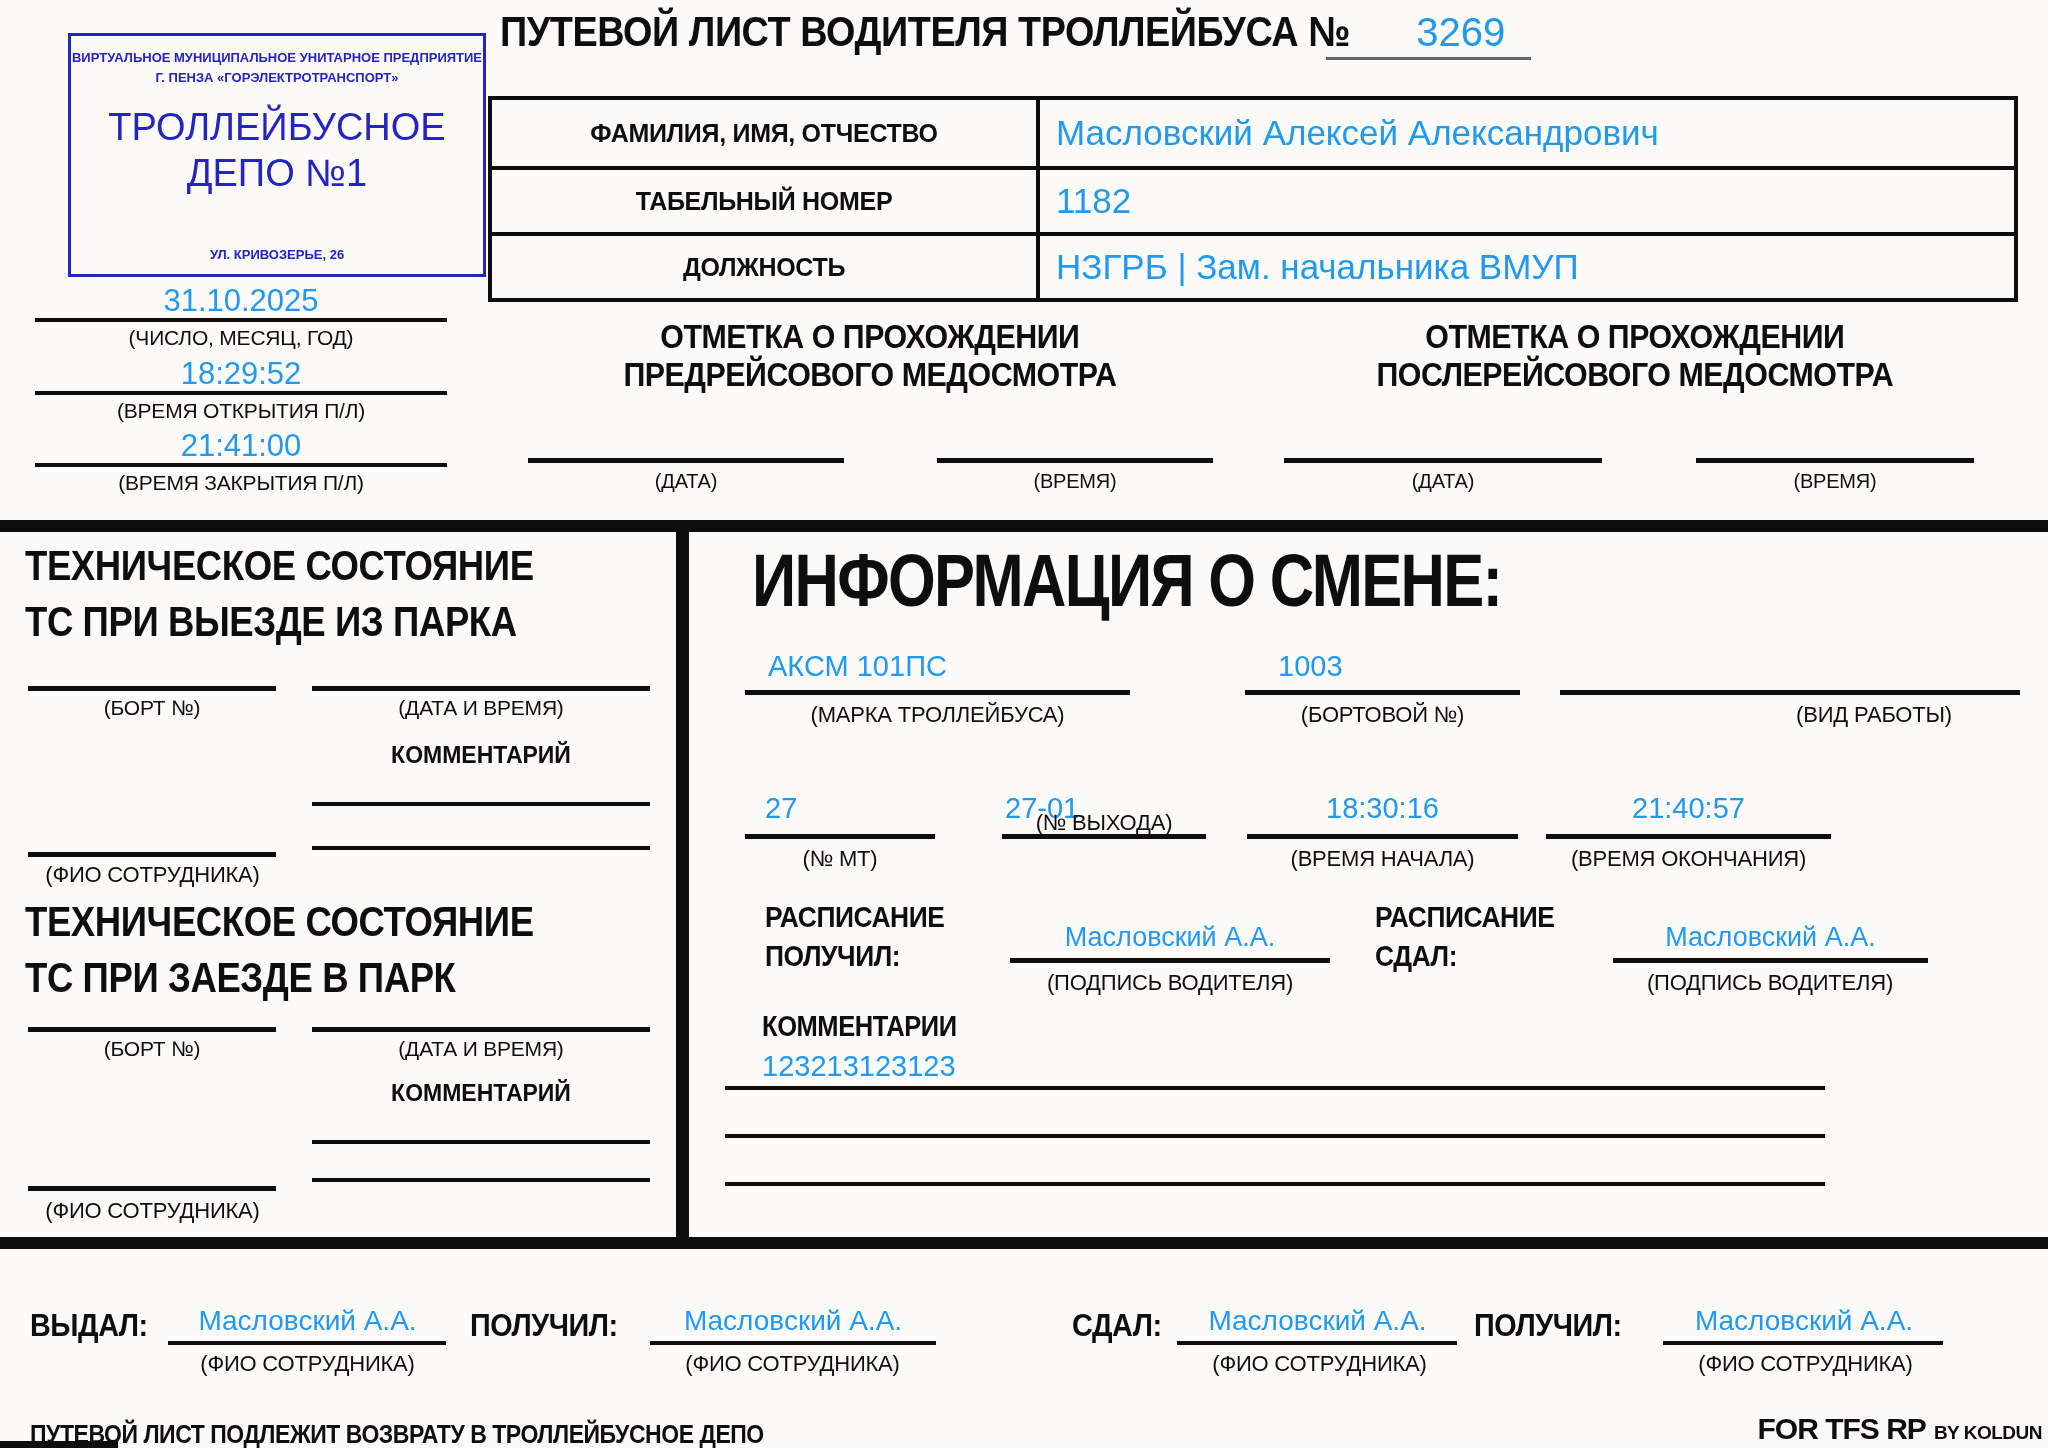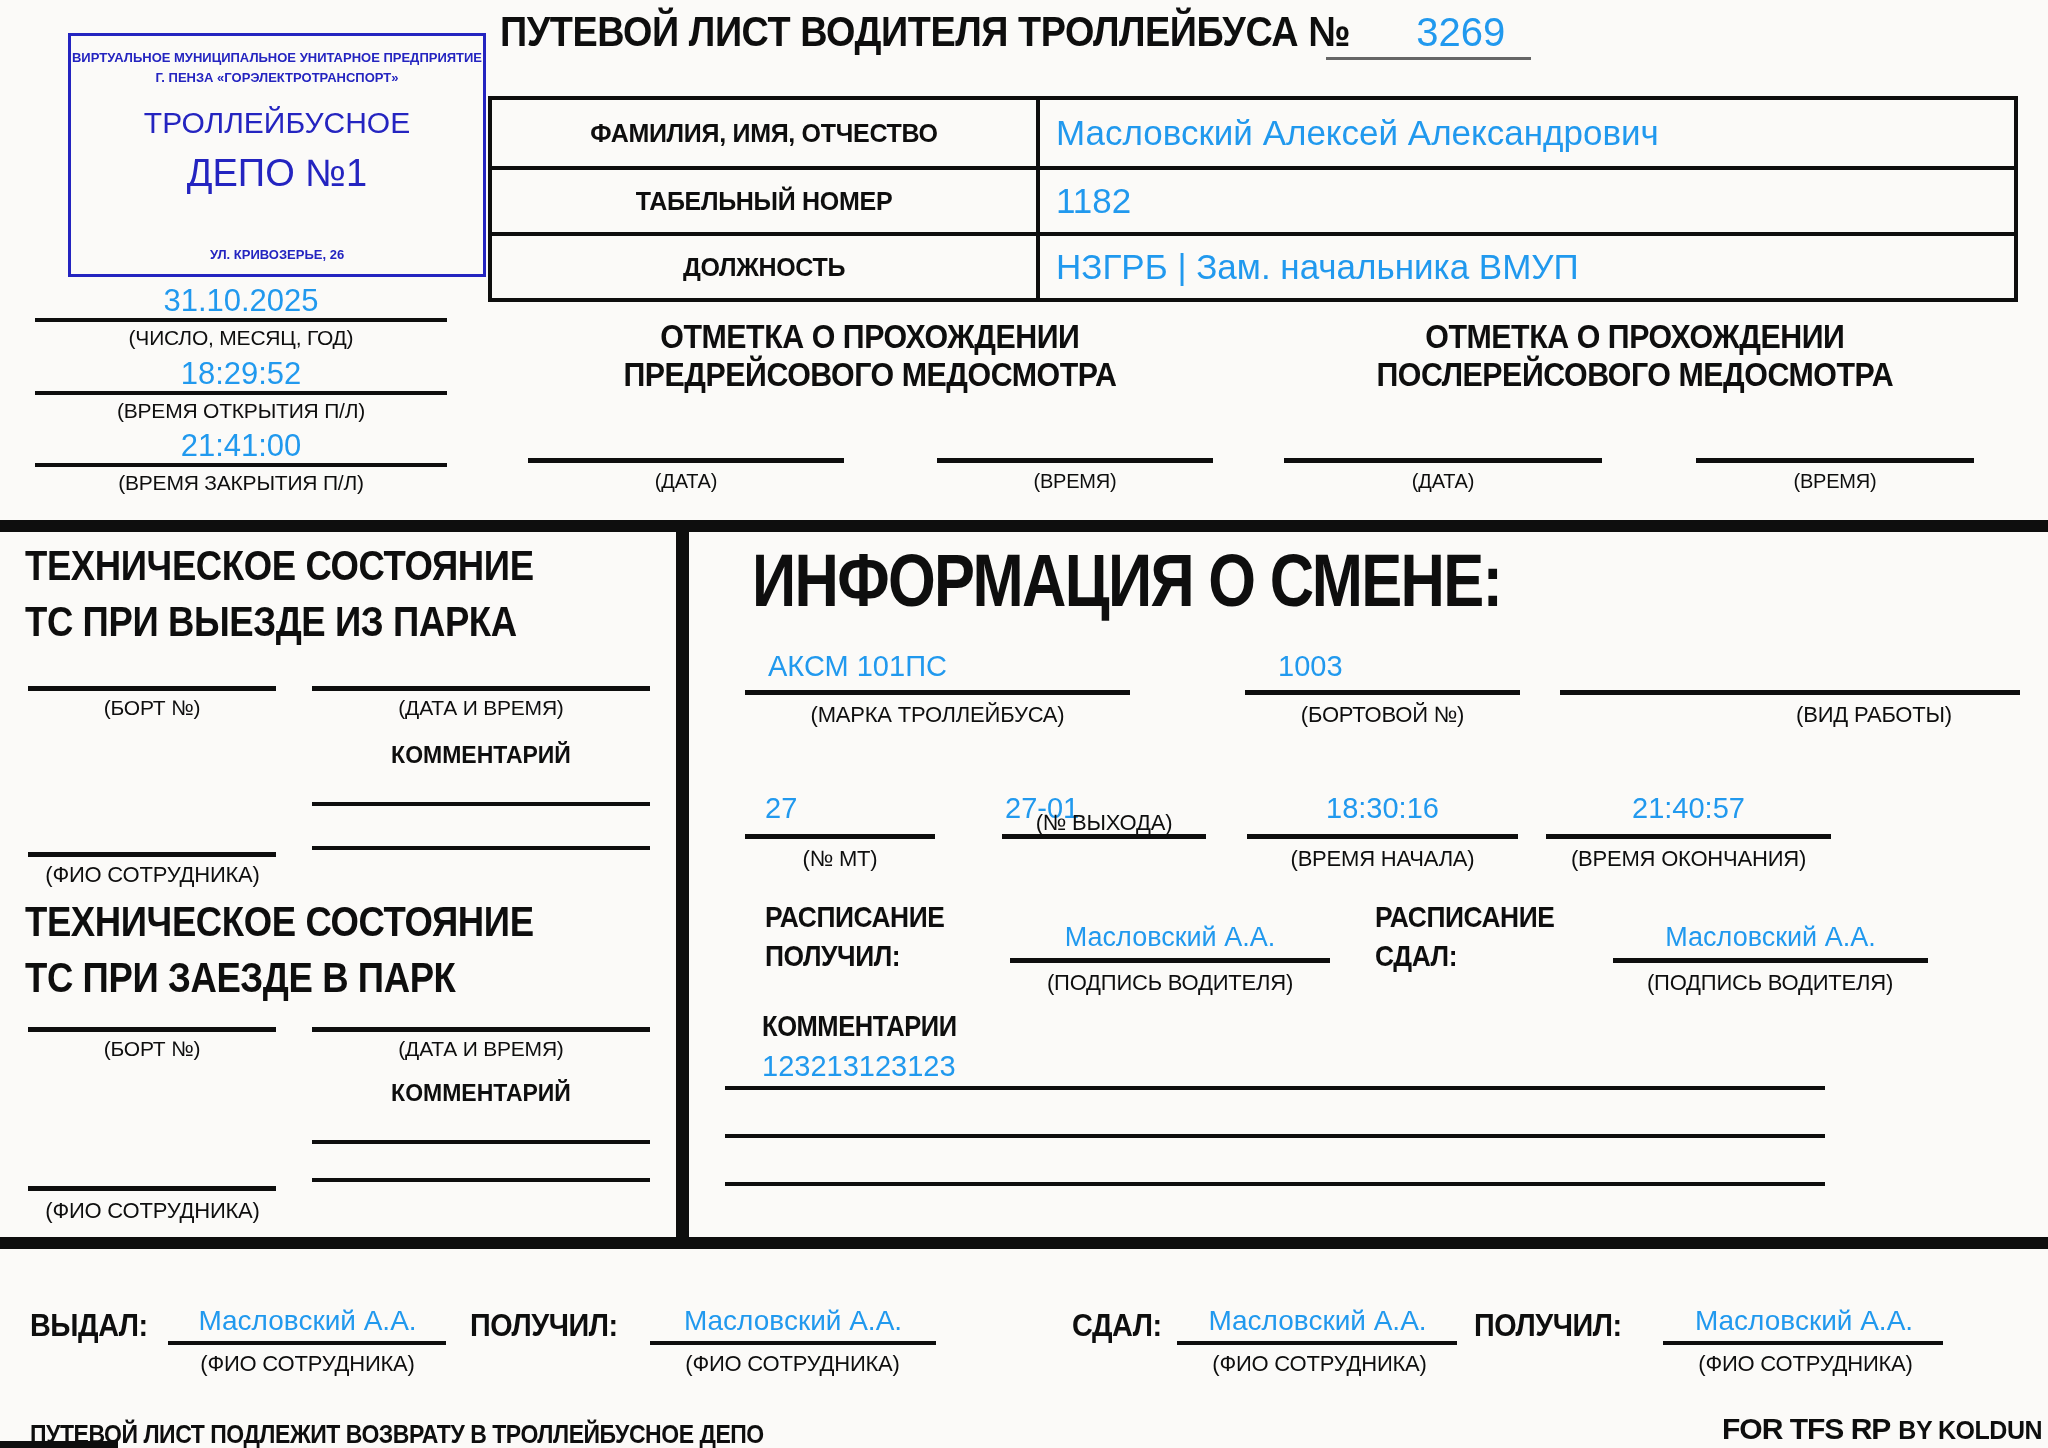--- a/index.html
+++ b/index.html
@@ -33,21 +33,21 @@
   .val{color:#2199ee;}
 </style>
 </head>
 <body>
 
 <div id="page">
 
   <div class="abs stamp" style="left:34px;top:33px;width:412px;height:238px;">
     <div class="abs navy b c" style="left:0;top:14px;width:100%;font-size:13px;">ВИРТУАЛЬНОЕ МУНИЦИПАЛЬНОЕ УНИТАРНОЕ ПРЕДПРИЯТИЕ</div>
     <div class="abs navy b c" style="left:0;top:34px;width:100%;font-size:13px;">Г. ПЕНЗА «ГОРЭЛЕКТРОТРАНСПОРТ»</div>
-    <div class="abs navy c" style="left:0;top:70px;width:100%;font-size:30px;">ТРОЛЛЕЙБУСНОЕ</div>
+    <div class="abs navy c" style="left:0;top:70px;width:100%;font-size:38px;">ТРОЛЛЕЙБУСНОЕ</div>
     <div class="abs navy c" style="left:0;top:116px;width:100%;font-size:38px;">ДЕПО №1</div>
     <div class="abs navy b c" style="left:0;bottom:12px;width:100%;font-size:13px;">УЛ. КРИВОЗЕРЬЕ, 26</div>
   </div>
 
   <div class="abs blue c" style="left:35px;top:283px;width:412px;font-size:31px;">31.10.2025</div>
   <div class="ln" style="left:35px;top:318px;width:412px;"></div>
   <div class="abs c lbl" style="left:35px;top:326px;width:412px;">(ЧИСЛО, МЕСЯЦ, ГОД)</div>
 
   <div class="abs blue c" style="left:35px;top:356px;width:412px;font-size:31px;">18:29:52</div>
   <div class="ln" style="left:35px;top:391px;width:412px;"></div>
@@ -201,16 +201,16 @@
   <div class="ln" style="left:1663px;top:1341px;width:280px;"></div>
   <div class="abs c lbl2" style="left:1658px;top:1351px;width:295px;">(ФИО СОТРУДНИКА)</div>
 
   <div class="abs" style="left:30px;top:1420px;white-space:nowrap;">
     <span class="heavy sxl" style="font-size:25px;transform:scaleX(.92);">ПУТЕВОЙ ЛИСТ ПОДЛЕЖИТ ВОЗВРАТУ В ТРОЛЛЕЙБУСНОЕ ДЕПО</span>
   </div>
   <div class="abs" style="left:0;top:1441px;width:118px;height:7px;background:#0e0e0e;"></div>
 
   <div class="abs" style="right:6px;top:1412px;display:flex;align-items:baseline;gap:8px;white-space:nowrap;">
     <span class="heavy" style="font-size:30px;letter-spacing:-1px;">FOR TFS RP</span>
-    <span class="heavy" style="font-size:25px;">BY KOLDUN</span>
+    <span class="heavy" style="font-size:19px;">BY KOLDUN</span>
   </div>
 
 </div>
 
 </body></html>

